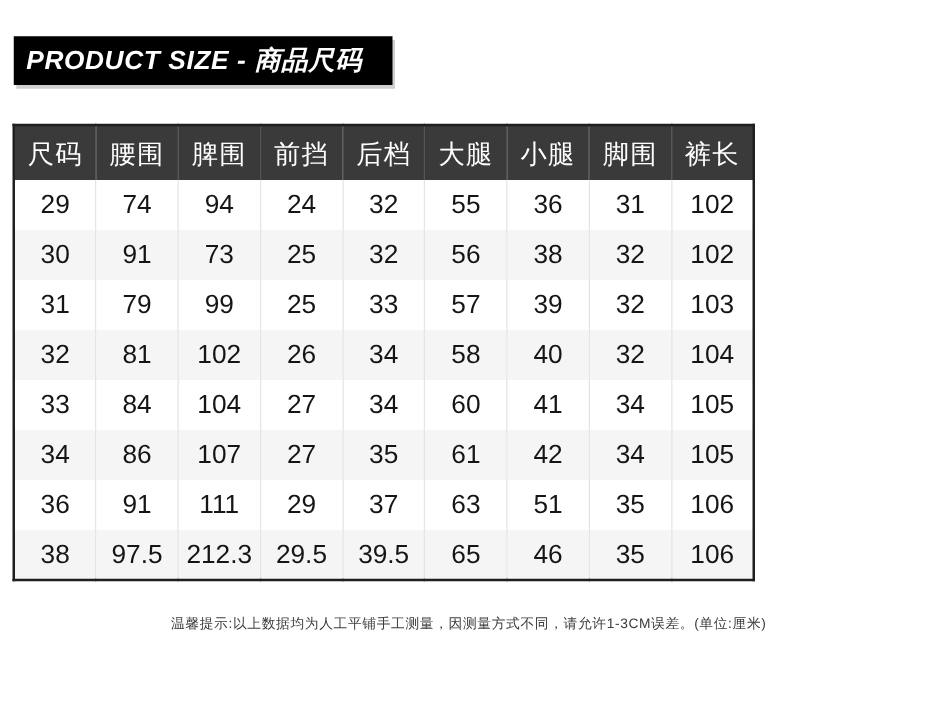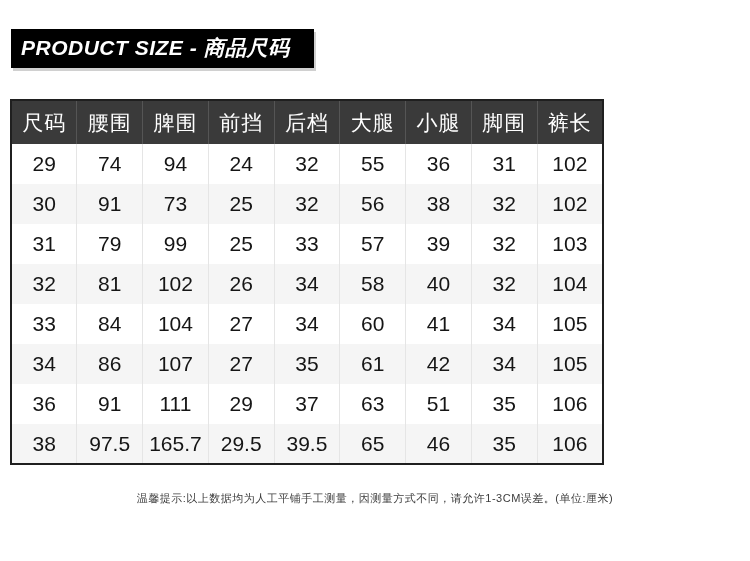--- a/index.html
+++ b/index.html
@@ -161,21 +161,21 @@
           <td>29</td>
           <td>37</td>
           <td>63</td>
           <td>51</td>
           <td>35</td>
           <td>106</td>
         </tr>
         <tr>
           <td>38</td>
           <td>97.5</td>
-          <td>165.7</td>
+          <td>212.3</td>
           <td>29.5</td>
           <td>39.5</td>
           <td>65</td>
           <td>46</td>
           <td>35</td>
           <td>106</td>
         </tr>
       </tbody>
   </table>
 </div>

